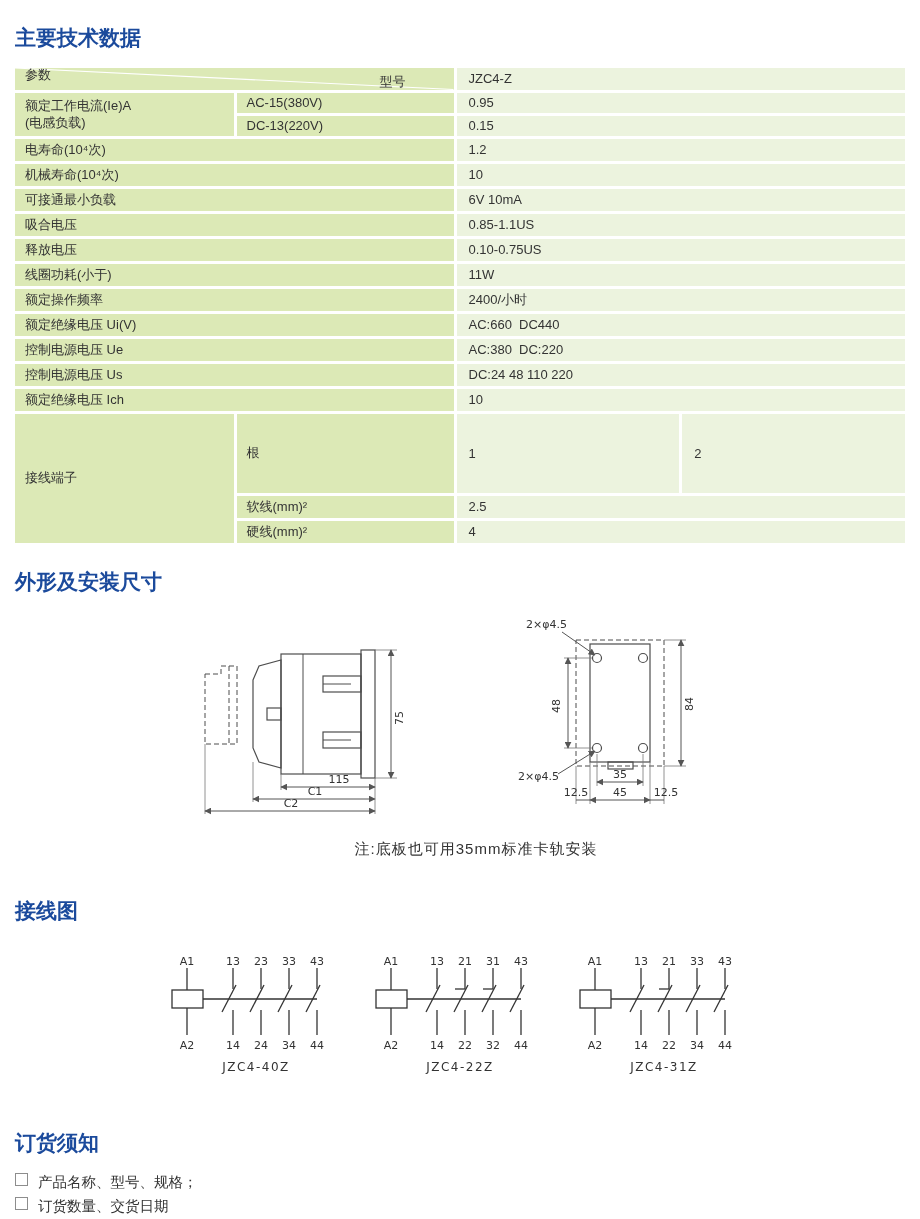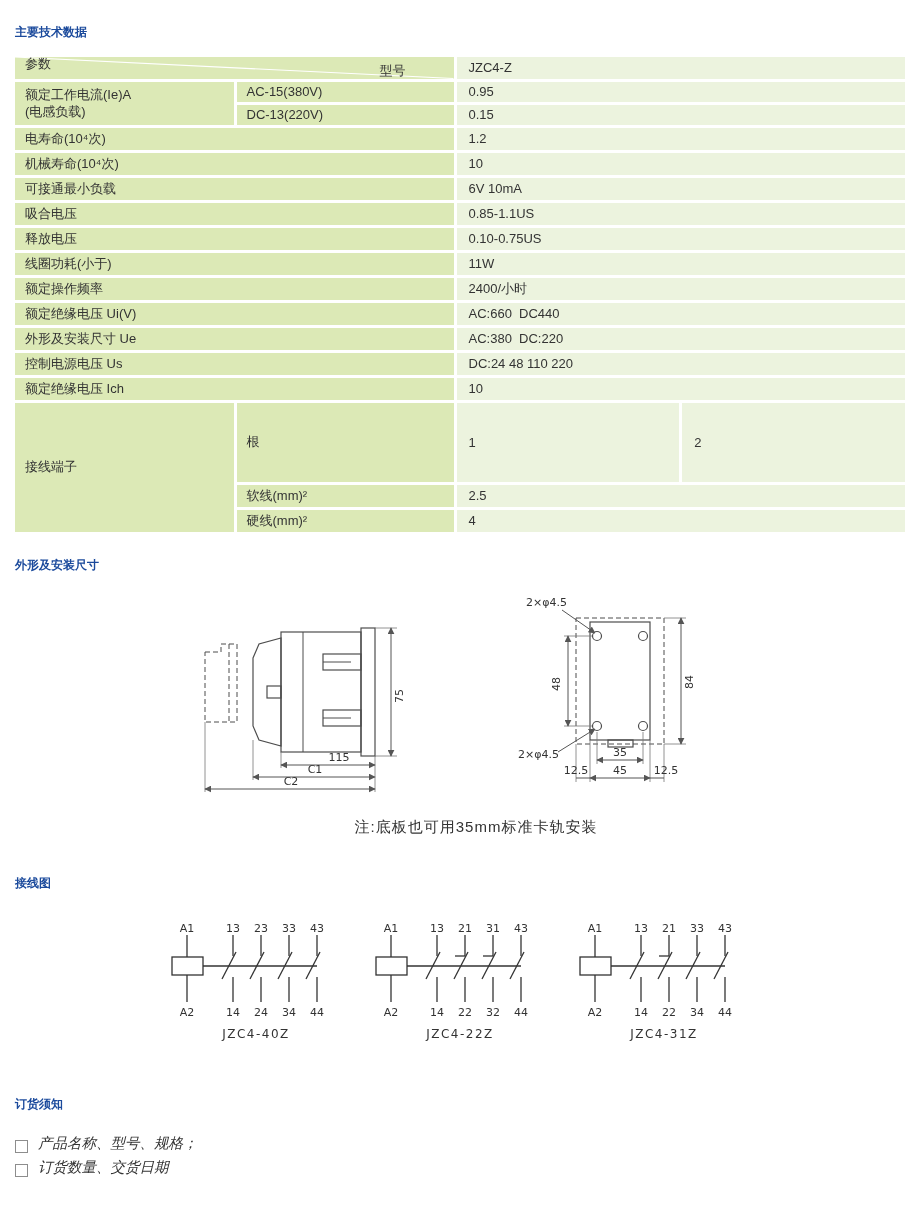--- a/index.html
+++ b/index.html
@@ -2,21 +2,21 @@
 <html><head>
 <meta charset="utf-8">
 <style>
   * { box-sizing: border-box; }
   body {
     width: 920px; min-height: 1219px; margin: 0; background: #ffffff;
     font-family: "Liberation Sans", "DejaVu Sans", sans-serif;
     color: #333333;
   }
   .section-title {
-    color: #1b4a9c; font-size: 12px; font-weight: bold; margin-left: 15px;
+    color: #1b4a9c; font-size: 21px; font-weight: bold; margin-left: 15px;
   }
   #t-specs { padding-top: 24px; }
   #t-dims  { margin-top: 22px; }
   #t-wire  { margin-top: 38px; }
   #t-order { margin-top: 54px; }
 
   
   table.spec {
     border-collapse: collapse; table-layout: fixed;
     width: 890px; margin: 16px 0 0 15px; font-size: 13px;
@@ -51,21 +51,21 @@
   .ext { stroke: #777; stroke-width: 0.8; fill: none; }
   .note { text-align: center; font-size: 15px; color: #333; margin-top: 22px; letter-spacing: 1px; padding-left: 32px; }
 
   
   .wiring-row { display: flex; justify-content: center; align-items: flex-start; gap: 34px; margin-top: 30px; }
   .wire { stroke: #333; stroke-width: 1.3; fill: none; }
   .wname { font-size: 12px; letter-spacing: 1.5px; }
 
   
   .order-list { margin: 16px 0 0 15px; }
-  .order-item { display: flex; align-items: flex-end; gap: 10px; font-size: 14.5px; height: 24px; font-style: italic; }
+  .order-item { display: flex; align-items: flex-start; gap: 10px; font-size: 14.5px; height: 24px; }
   .cb {
     width: 13px; height: 13px; border: 1.5px solid #8d8d8d; background: #fff;
     display: inline-block; flex: 0 0 auto;
   }
 </style>
 </head>
 <body>
 
 <svg width="0" height="0" style="position:absolute">
   <defs>
@@ -132,21 +132,21 @@
       </tr>
   <tr>
         <td colspan="2" class="g1">额定操作频率</td>
         <td class="g2 last">2400/小时</td>
       </tr>
   <tr>
         <td colspan="2" class="g1">额定绝缘电压 Ui(V)</td>
         <td class="g2 last">AC:660  DC440</td>
       </tr>
   <tr>
-        <td colspan="2" class="g1">外形及安装尺寸 Ue</td>
+        <td colspan="2" class="g1">控制电源电压 Ue</td>
         <td class="g2 last">AC:380  DC:220</td>
       </tr>
   <tr>
         <td colspan="2" class="g1">控制电源电压 Us</td>
         <td class="g2 last">DC:24 48 110 220</td>
       </tr>
   <tr>
         <td colspan="2" class="g1">额定绝缘电压 Ich</td>
         <td class="g2 last">10</td>
       </tr>

